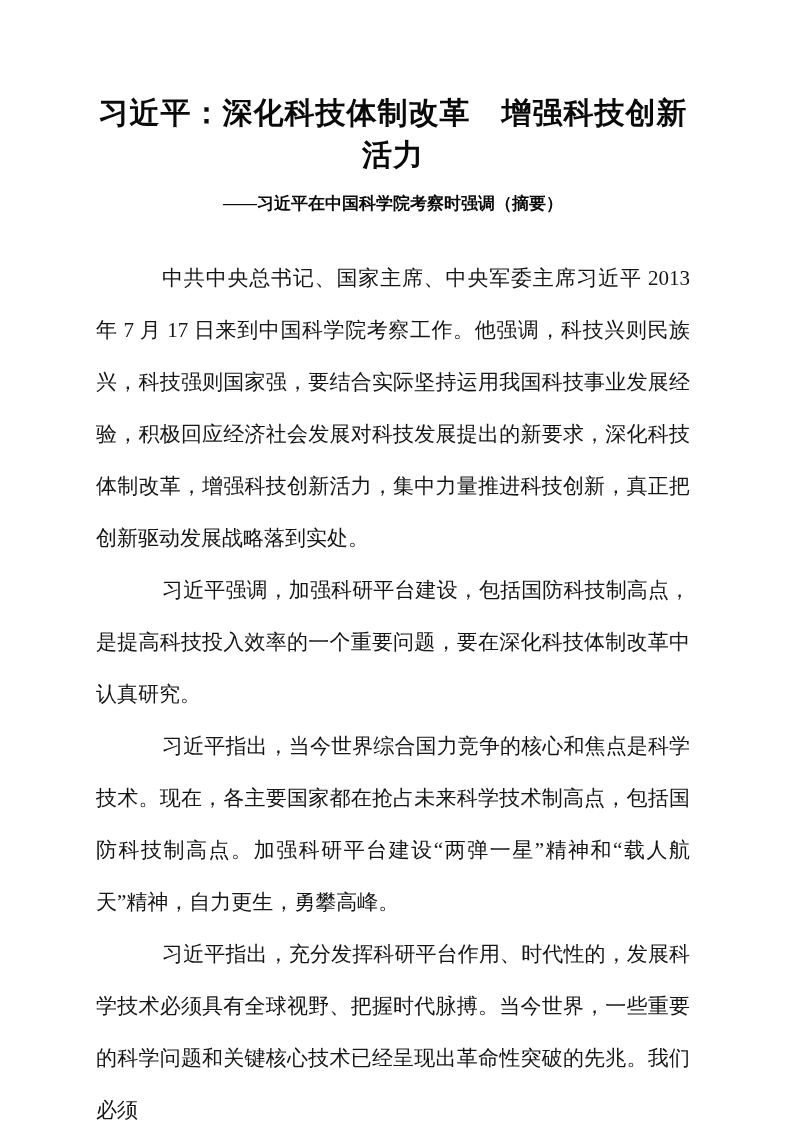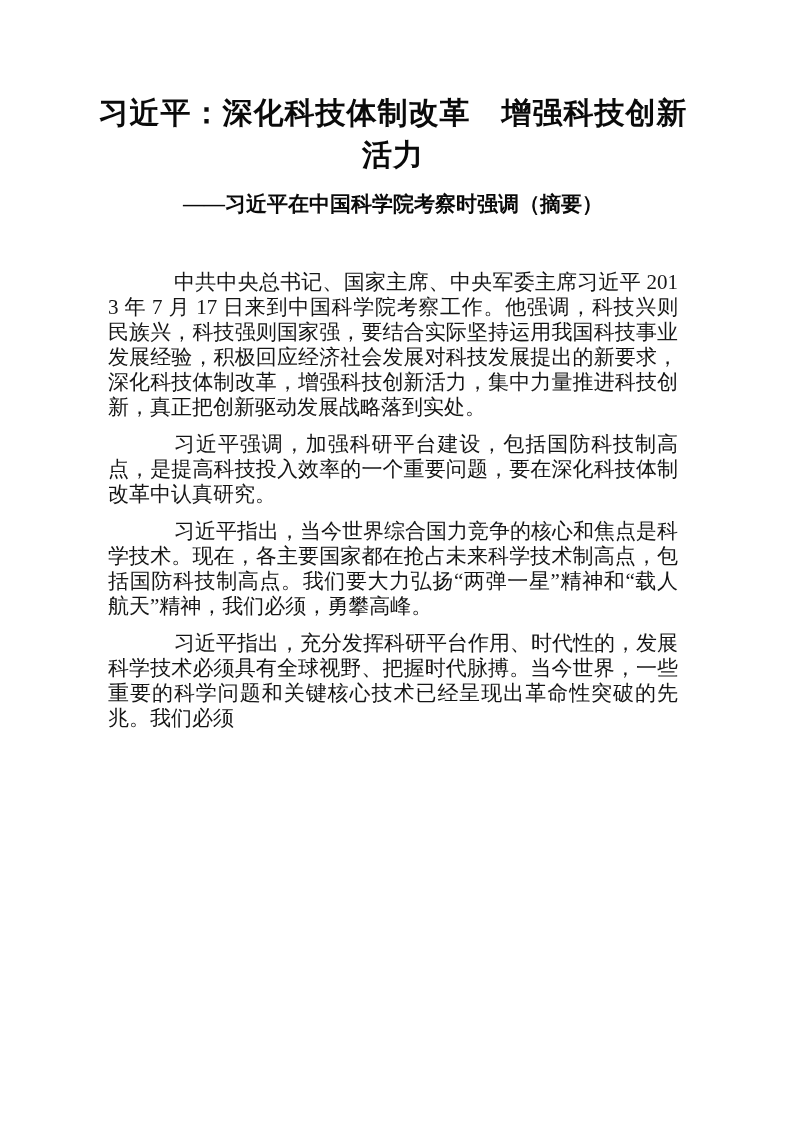--- a/index.html
+++ b/index.html
@@ -27,42 +27,42 @@
     font-size: 30px;
     line-height: 42px;
     text-align: center;
     letter-spacing: 1px;
     color: #0a0a0a;
     margin: 0 0 13px 0;
   }
   .doc-subtitle {
     font-family: "Liberation Serif", "DejaVu Serif", serif;
     font-weight: bold;
-    font-size: 21px;
+    font-size: 17px;
     line-height: 30px;
     text-align: center;
     color: #0a0a0a;
-    margin: 0 0 51px 0;
+    margin: 0 0 33px 0;
   }
   .doc-body p {
     font-size: 21px;
-    line-height: 25px;
+    line-height: 52px;
     text-align: justify;
     text-justify: inter-ideograph;
     text-indent: 66px;
-    margin: 12px;
+    margin: 0;
     color: #151515;
     word-break: break-all;
   }
 </style>
 </head>
 <body>
 
 <div class="page">
   <h1 class="doc-title">习近平：深化科技体制改革　增强科技创新活力</h1>
   <h2 class="doc-subtitle">——习近平在中国科学院考察时强调（摘要）</h2>
   <div class="doc-body">
     <p>中共中央总书记、国家主席、中央军委主席习近平 2013 年 7 月 17 日来到中国科学院考察工作。他强调，科技兴则民族兴，科技强则国家强，要结合实际坚持运用我国科技事业发展经验，积极回应经济社会发展对科技发展提出的新要求，深化科技体制改革，增强科技创新活力，集中力量推进科技创新，真正把创新驱动发展战略落到实处。</p>
     <p>习近平强调，加强科研平台建设，包括国防科技制高点，是提高科技投入效率的一个重要问题，要在深化科技体制改革中认真研究。</p>
-    <p>习近平指出，当今世界综合国力竞争的核心和焦点是科学技术。现在，各主要国家都在抢占未来科学技术制高点，包括国防科技制高点。我们要大力弘扬“两弹一星”精神和“载人航天”精神，我们必须，勇攀高峰。</p>
+    <p>习近平指出，当今世界综合国力竞争的核心和焦点是科学技术。现在，各主要国家都在抢占未来科学技术制高点，包括国防科技制高点。加强科研平台建设“两弹一星”精神和“载人航天”精神，自力更生，勇攀高峰。</p>
     <p>习近平指出，充分发挥科研平台作用、时代性的，发展科学技术必须具有全球视野、把握时代脉搏。当今世界，一些重要的科学问题和关键核心技术已经呈现出革命性突破的先兆。我们必须</p>
   </div>
 </div>
 
 </body></html>

